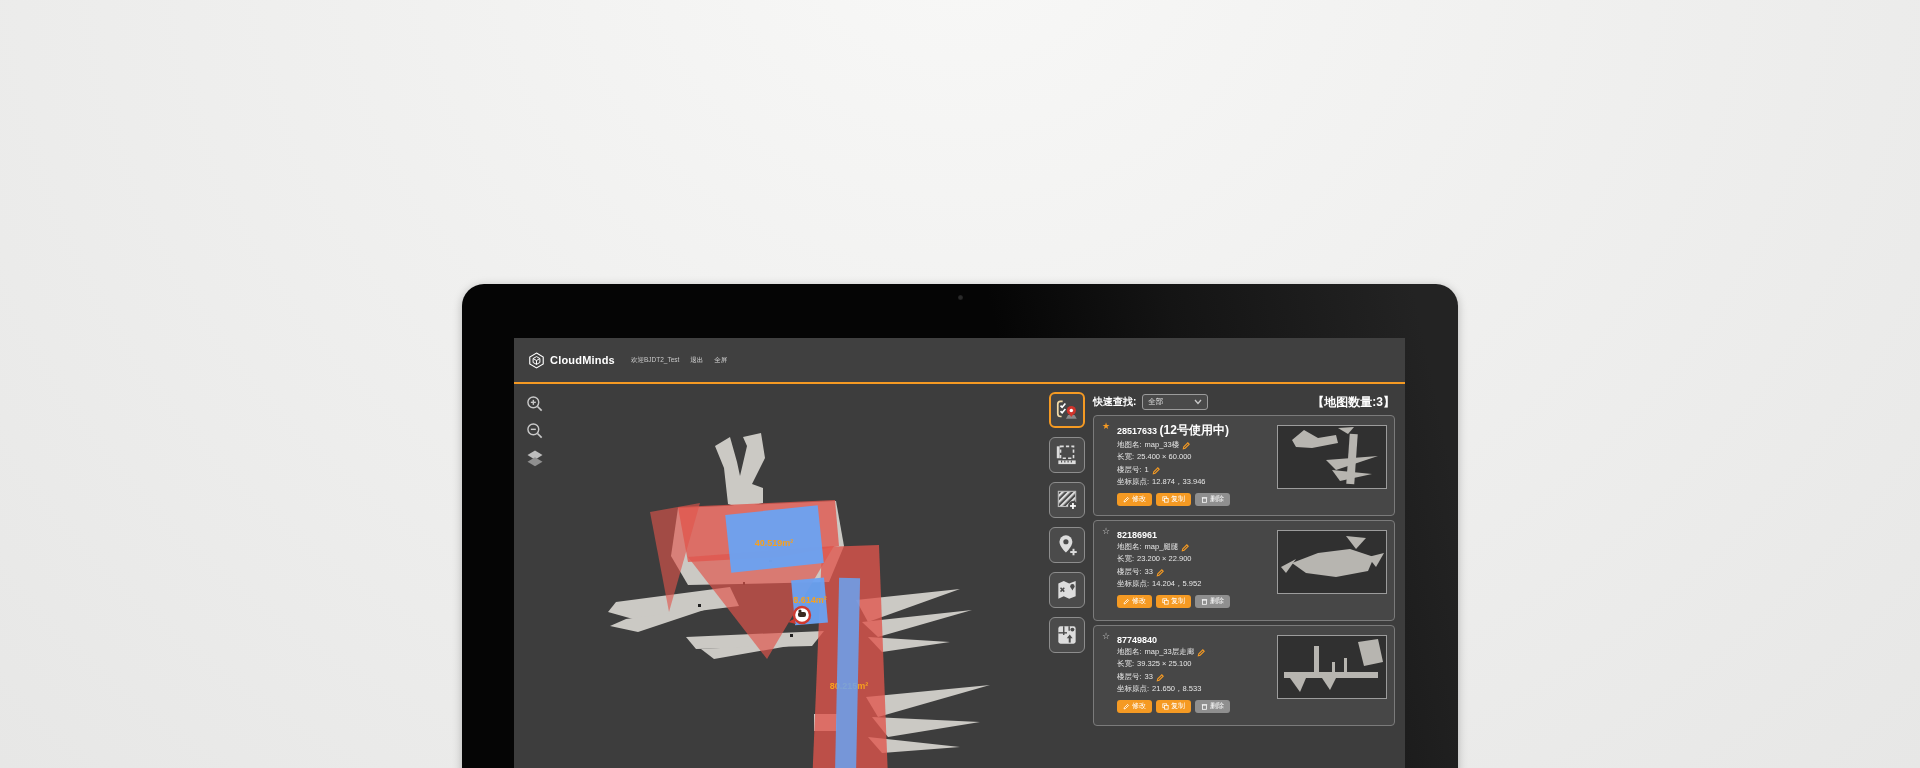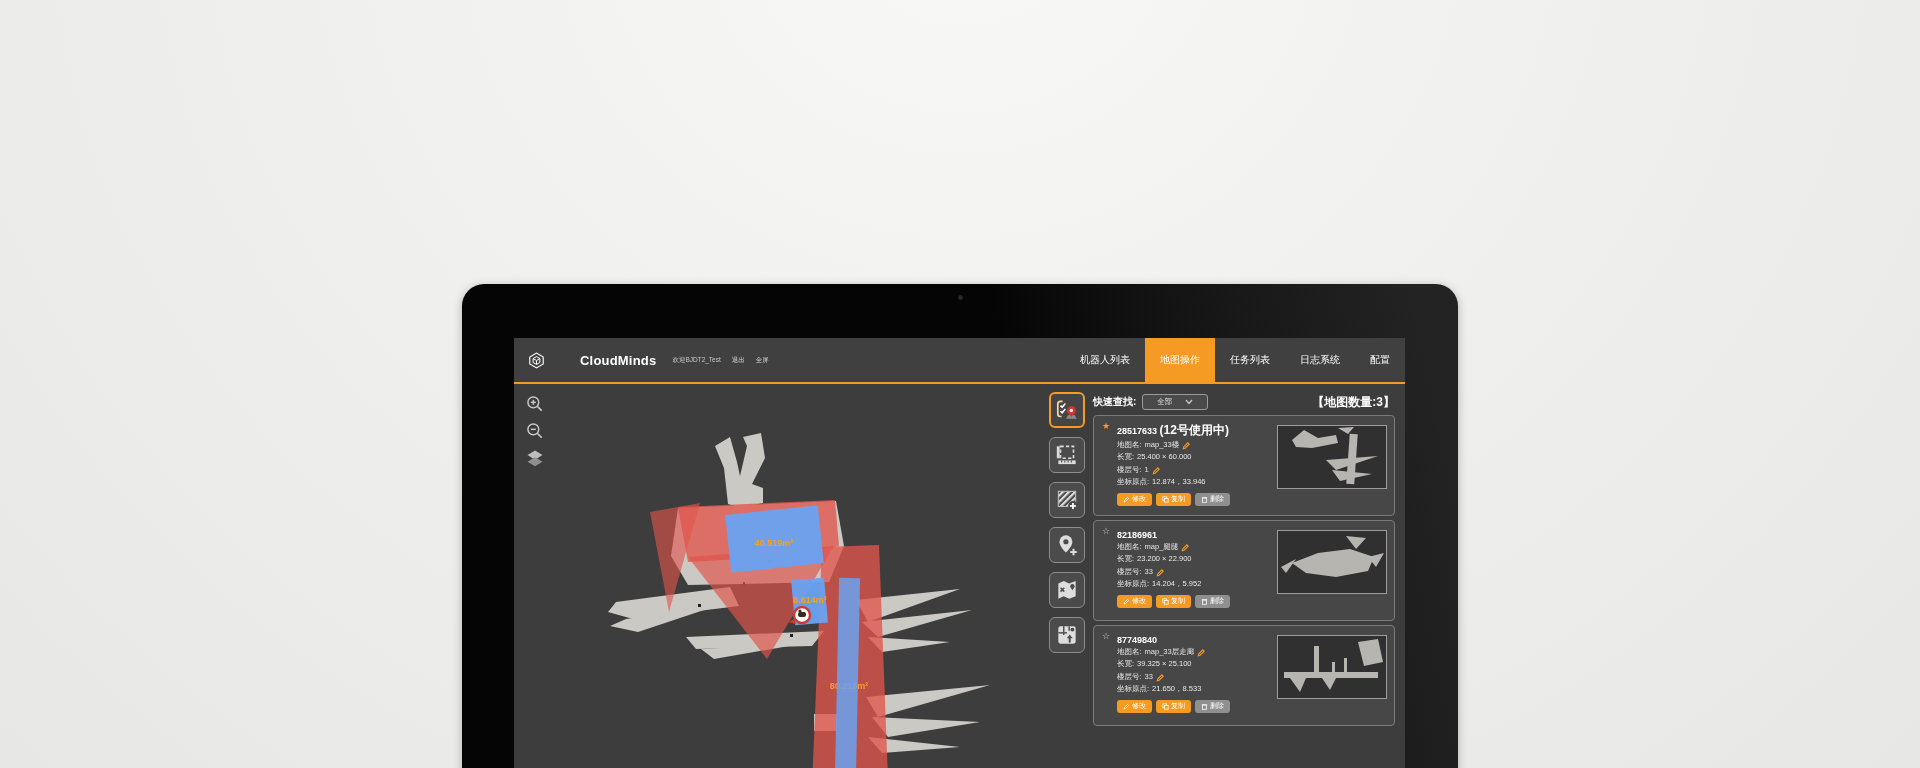--- a/index.html
+++ b/index.html
@@ -19,21 +19,21 @@
 
   
   .screen { position:absolute; left:52px; top:54px; width:891px; height:546px;
             background:#3d3d3d; overflow:hidden; }
 
   
   .topbar { position:relative; height:46px; background:#404040; display:flex; align-items:center;
             padding-left:14px; border-bottom:2px solid #F59A23; }
   .brand { display:flex; align-items:center; gap:5px; }
   .brand svg { width:17px; height:17px; }
-  .brand-name { color:#fff; font-size:13px; font-weight:bold; letter-spacing:.2px;margin-left:30px; }
+  .brand-name { color:#fff; font-size:11px; font-weight:bold; letter-spacing:.2px; }
   .session { display:flex; align-items:center; gap:11px; margin-left:16px; font-size:6.5px; color:#c9c9c9; }
   .session a { color:#d9d9d9; text-decoration:none; cursor:pointer; }
   .nav { margin-left:auto; display:flex; height:46px; align-items:stretch; }
   .nav-item { display:flex; align-items:center; padding:0 15px; color:#fff; font-size:10px; cursor:pointer; }
   .nav-item.active { background:#F59A23; }
 
   .content { display:flex; height:498px; }
 
   
   .map-panel { position:relative; flex:1; overflow:hidden; }
@@ -48,21 +48,21 @@
           display:flex; align-items:center; justify-content:center; cursor:pointer; }
   .tool.active { border:2px solid #F59A23; background:#454545; }
   .tool svg { width:26px; height:26px; }
 
   
   .list-panel { width:312px; padding:7px 10px 0 0; }
   .list-header { display:flex; align-items:center; height:22px; margin-bottom:2px; }
   .search-label { color:#fff; font-size:10px; font-weight:bold; }
   .filter-select { margin-left:6px; width:66px; height:16px; border:1px solid #9b9b9b; border-radius:3px;
                    background:#4a4a4a; color:#e8e8e8; font-size:7.5px; display:flex; align-items:center;
-                   justify-content:space-between; padding:0 14px; cursor:pointer; }
+                   justify-content:space-between; padding:0 5px; cursor:pointer; }
   .count { margin-left:auto; color:#fff; font-size:12px; font-weight:bold; }
 
   .card { position:relative; height:101px; margin-bottom:4px; background:#474747;
           border:1px solid #7b7b7b; border-radius:4px; padding:6px 7px 0 7px; }
   .star { position:absolute; left:8px; top:5px; font-size:9px; color:#cfcfcf; cursor:pointer; }
   .card.starred .star { color:#F59A23; }
   .card-title { margin-left:16px; color:#fff; font-size:9px; font-weight:bold; }
   .card-title .badge { font-size:12px;text-align:center; }
   .crow { margin-left:16px; font-size:7.5px; color:#e6e6e6; line-height:12.4px; display:flex; align-items:center; gap:3px; }
   .pencil { width:9px; height:9px; display:inline-block; cursor:pointer; }
@@ -92,27 +92,20 @@
             <polyline points="7.2,9.2 12,12 16.8,9.2" fill="none" stroke="#fff" stroke-width="1.4"></polyline>
             <line x1="12" y1="12" x2="12" y2="17.5" stroke="#fff" stroke-width="1.4"></line>
           </svg>
           <span class="brand-name">CloudMinds</span>
         </div>
         <div class="session">
           <span>欢迎BJDT2_Test</span>
           <a>退出</a>
           <a>全屏</a>
         </div>
-        <nav class="nav">
-          <div class="nav-item">机器人列表</div>
-          <div class="nav-item active">地图操作</div>
-          <div class="nav-item">任务列表</div>
-          <div class="nav-item">日志系统</div>
-          <div class="nav-item">配置</div>
-        </nav>
       </header>
 
       <div class="content">
 
         <section class="map-panel">
           <div class="map-controls">
             <svg class="ctl" viewBox="0 0 24 24">
               <circle cx="10" cy="10" r="6.5" fill="none" stroke="#c9c9c9" stroke-width="1.7"></circle>
               <line x1="10" y1="7" x2="10" y2="13" stroke="#c9c9c9" stroke-width="1.7"></line>
               <line x1="7" y1="10" x2="13" y2="10" stroke="#c9c9c9" stroke-width="1.7"></line>

